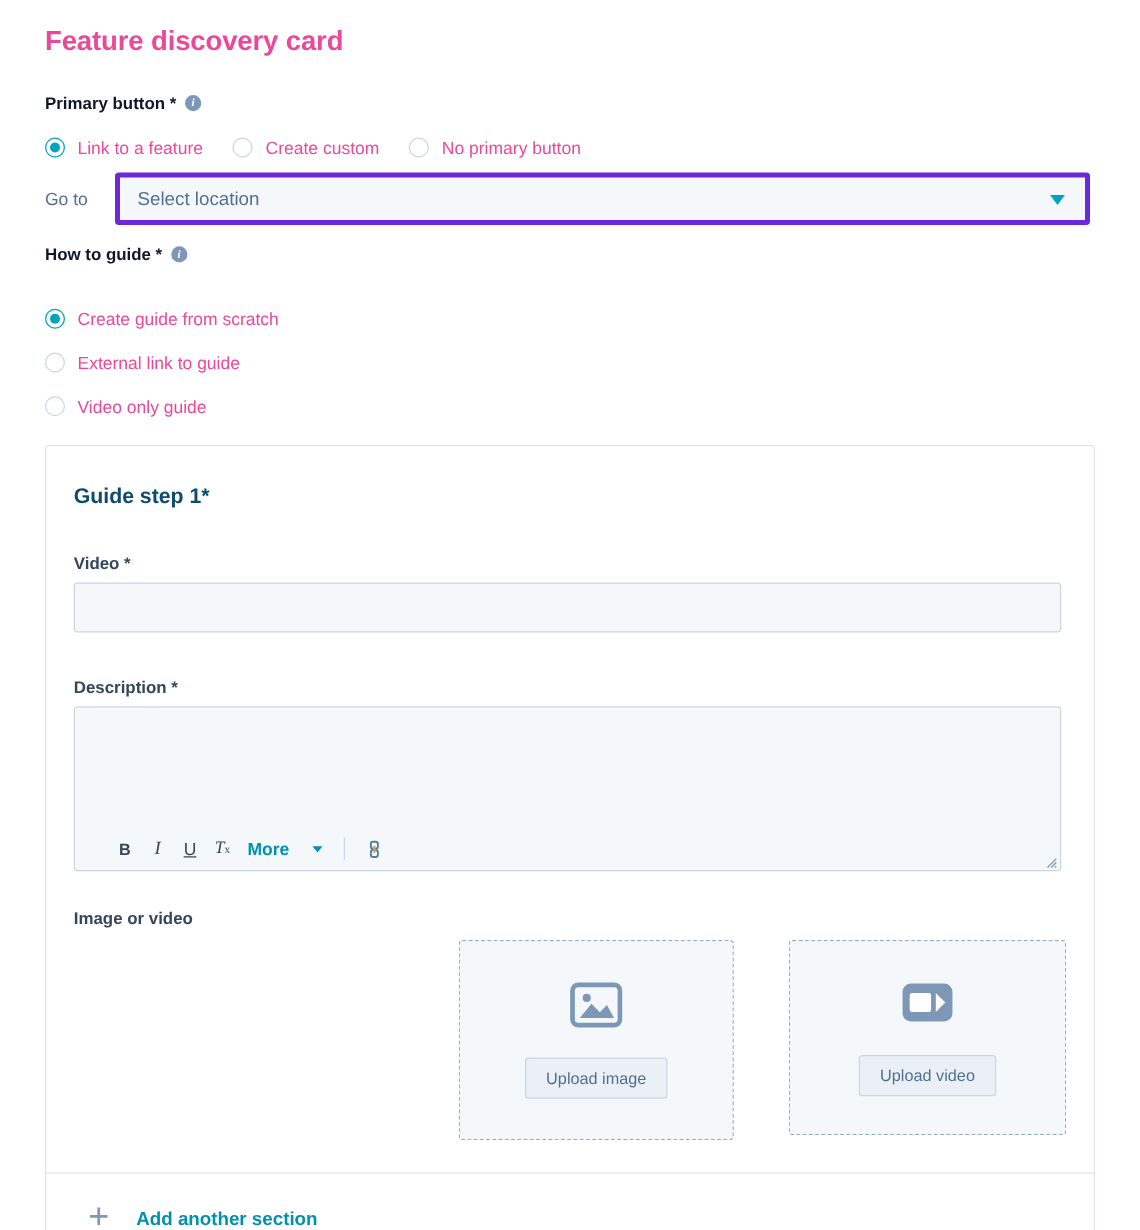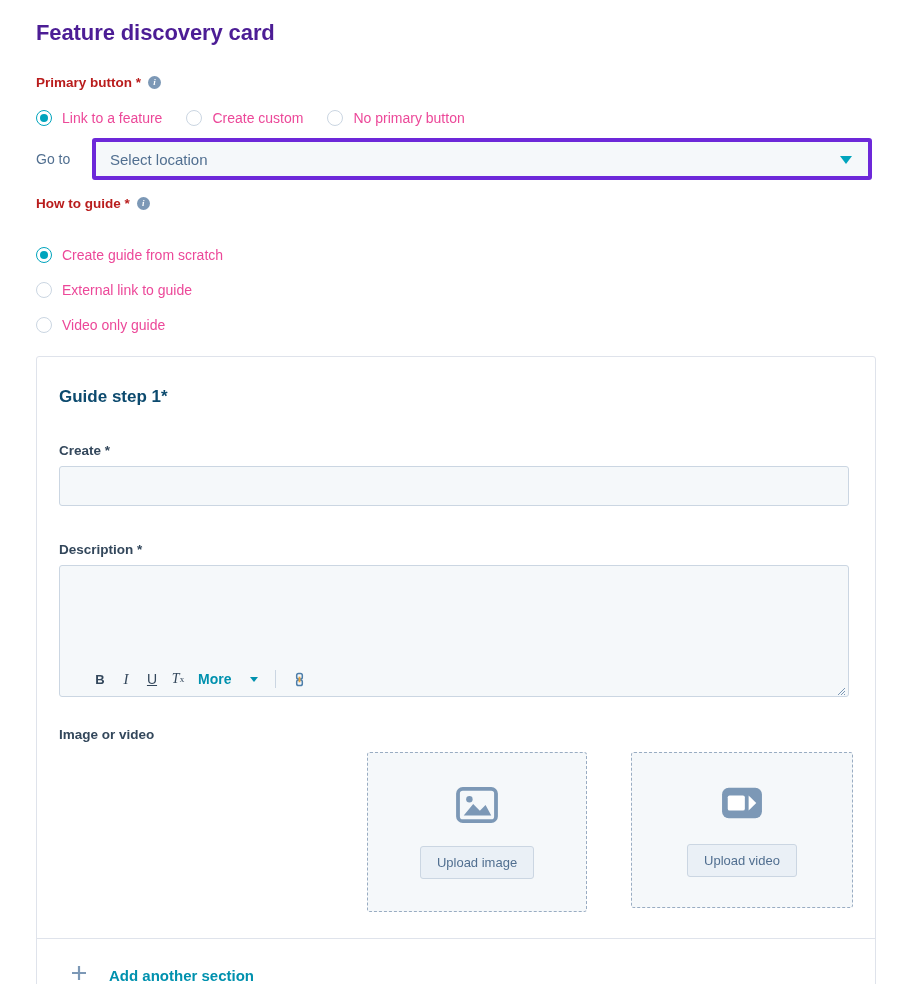--- a/index.html
+++ b/index.html
@@ -21,29 +21,29 @@
     background: #ffffff;
   }
 
   
   .page-title {
     position: absolute;
     left: 36px;
     top: 20px;
     font-size: 22px;
     font-weight: bold;
-    color: #4c1d95;
+    color: #ec4899;
     letter-spacing: -0.1px;
   }
 
   
   .field-label {
     font-size: 13.5px;
     font-weight: bold;
-    color: #b91c1c;
+    color: #0f172a;
   }
   .label-row {
     display: flex;
     align-items: center;
     gap: 7px;
   }
 
   
   .info-icon {
     width: 13px;
@@ -374,21 +374,21 @@
       <span class="radio"></span>
       <span class="radio-label">Video only guide</span>
     </div>
   </div>
 
   <div class="guide-card">
     <div class="card-body">
 
       <div class="card-title">Guide step 1*</div>
 
-      <div class="sub-label">Create *</div>
+      <div class="sub-label">Video *</div>
       <input class="text-input" type="text" value="" style="">
 
       <div class="sub-label">Description *</div>
       <div class="editor">
         <div class="editor-area" contenteditable="true" style=""></div>
         <div class="editor-toolbar">
           <span class="tb-btn">B</span>
           <span class="tb-btn italic">I</span>
           <span class="tb-btn under">U</span>
           <span class="tb-btn clear">

